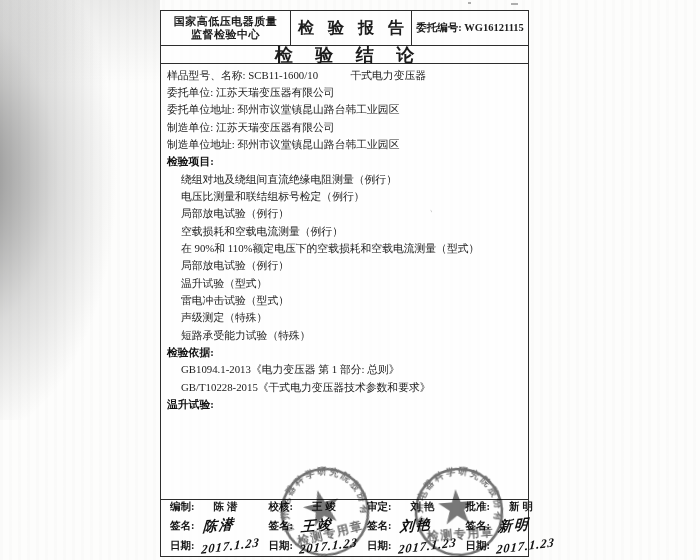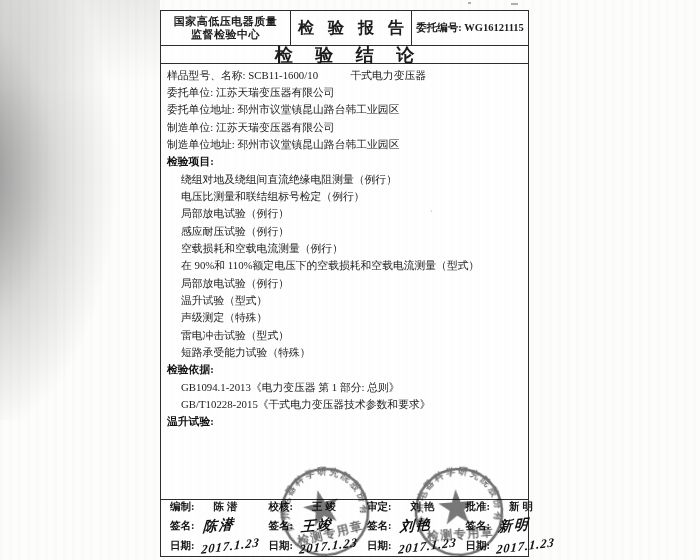--- a/index.html
+++ b/index.html
@@ -124,34 +124,33 @@
 
       <div class="line sect">检验项目:</div>
 
       <div class="line item">绕组对地及绕组间直流绝缘电阻测量（例行）</div>
 
       <div class="line item">电压比测量和联结组标号检定（例行）</div>
 
 
       <div class="line item">局部放电试验（例行）</div>
 
-      <div class="line item">感应耐压试验（例行）</div>
 
       <div class="line item">空载损耗和空载电流测量（例行）</div>
 
       <div class="line item">在 90%和 110%额定电压下的空载损耗和空载电流测量（型式）</div>
 
 
       <div class="line item">局部放电试验（例行）</div>
 
       <div class="line item">温升试验（型式）</div>
 
+      <div class="line item">雷电冲击试验（型式）</div>
+
       <div class="line item">声级测定（特殊）</div>
-
-      <div class="line item">雷电冲击试验（型式）</div>
 
       <div class="line item">短路承受能力试验（特殊）</div>
 
       <div class="line sect">检验依据:</div>
 
       <div class="line item">GB1094.1-2013《电力变压器 第 1 部分: 总则》</div>
 
 
       <div class="line item">GB/T10228-2015《干式电力变压器技术参数和要求》</div>
 

